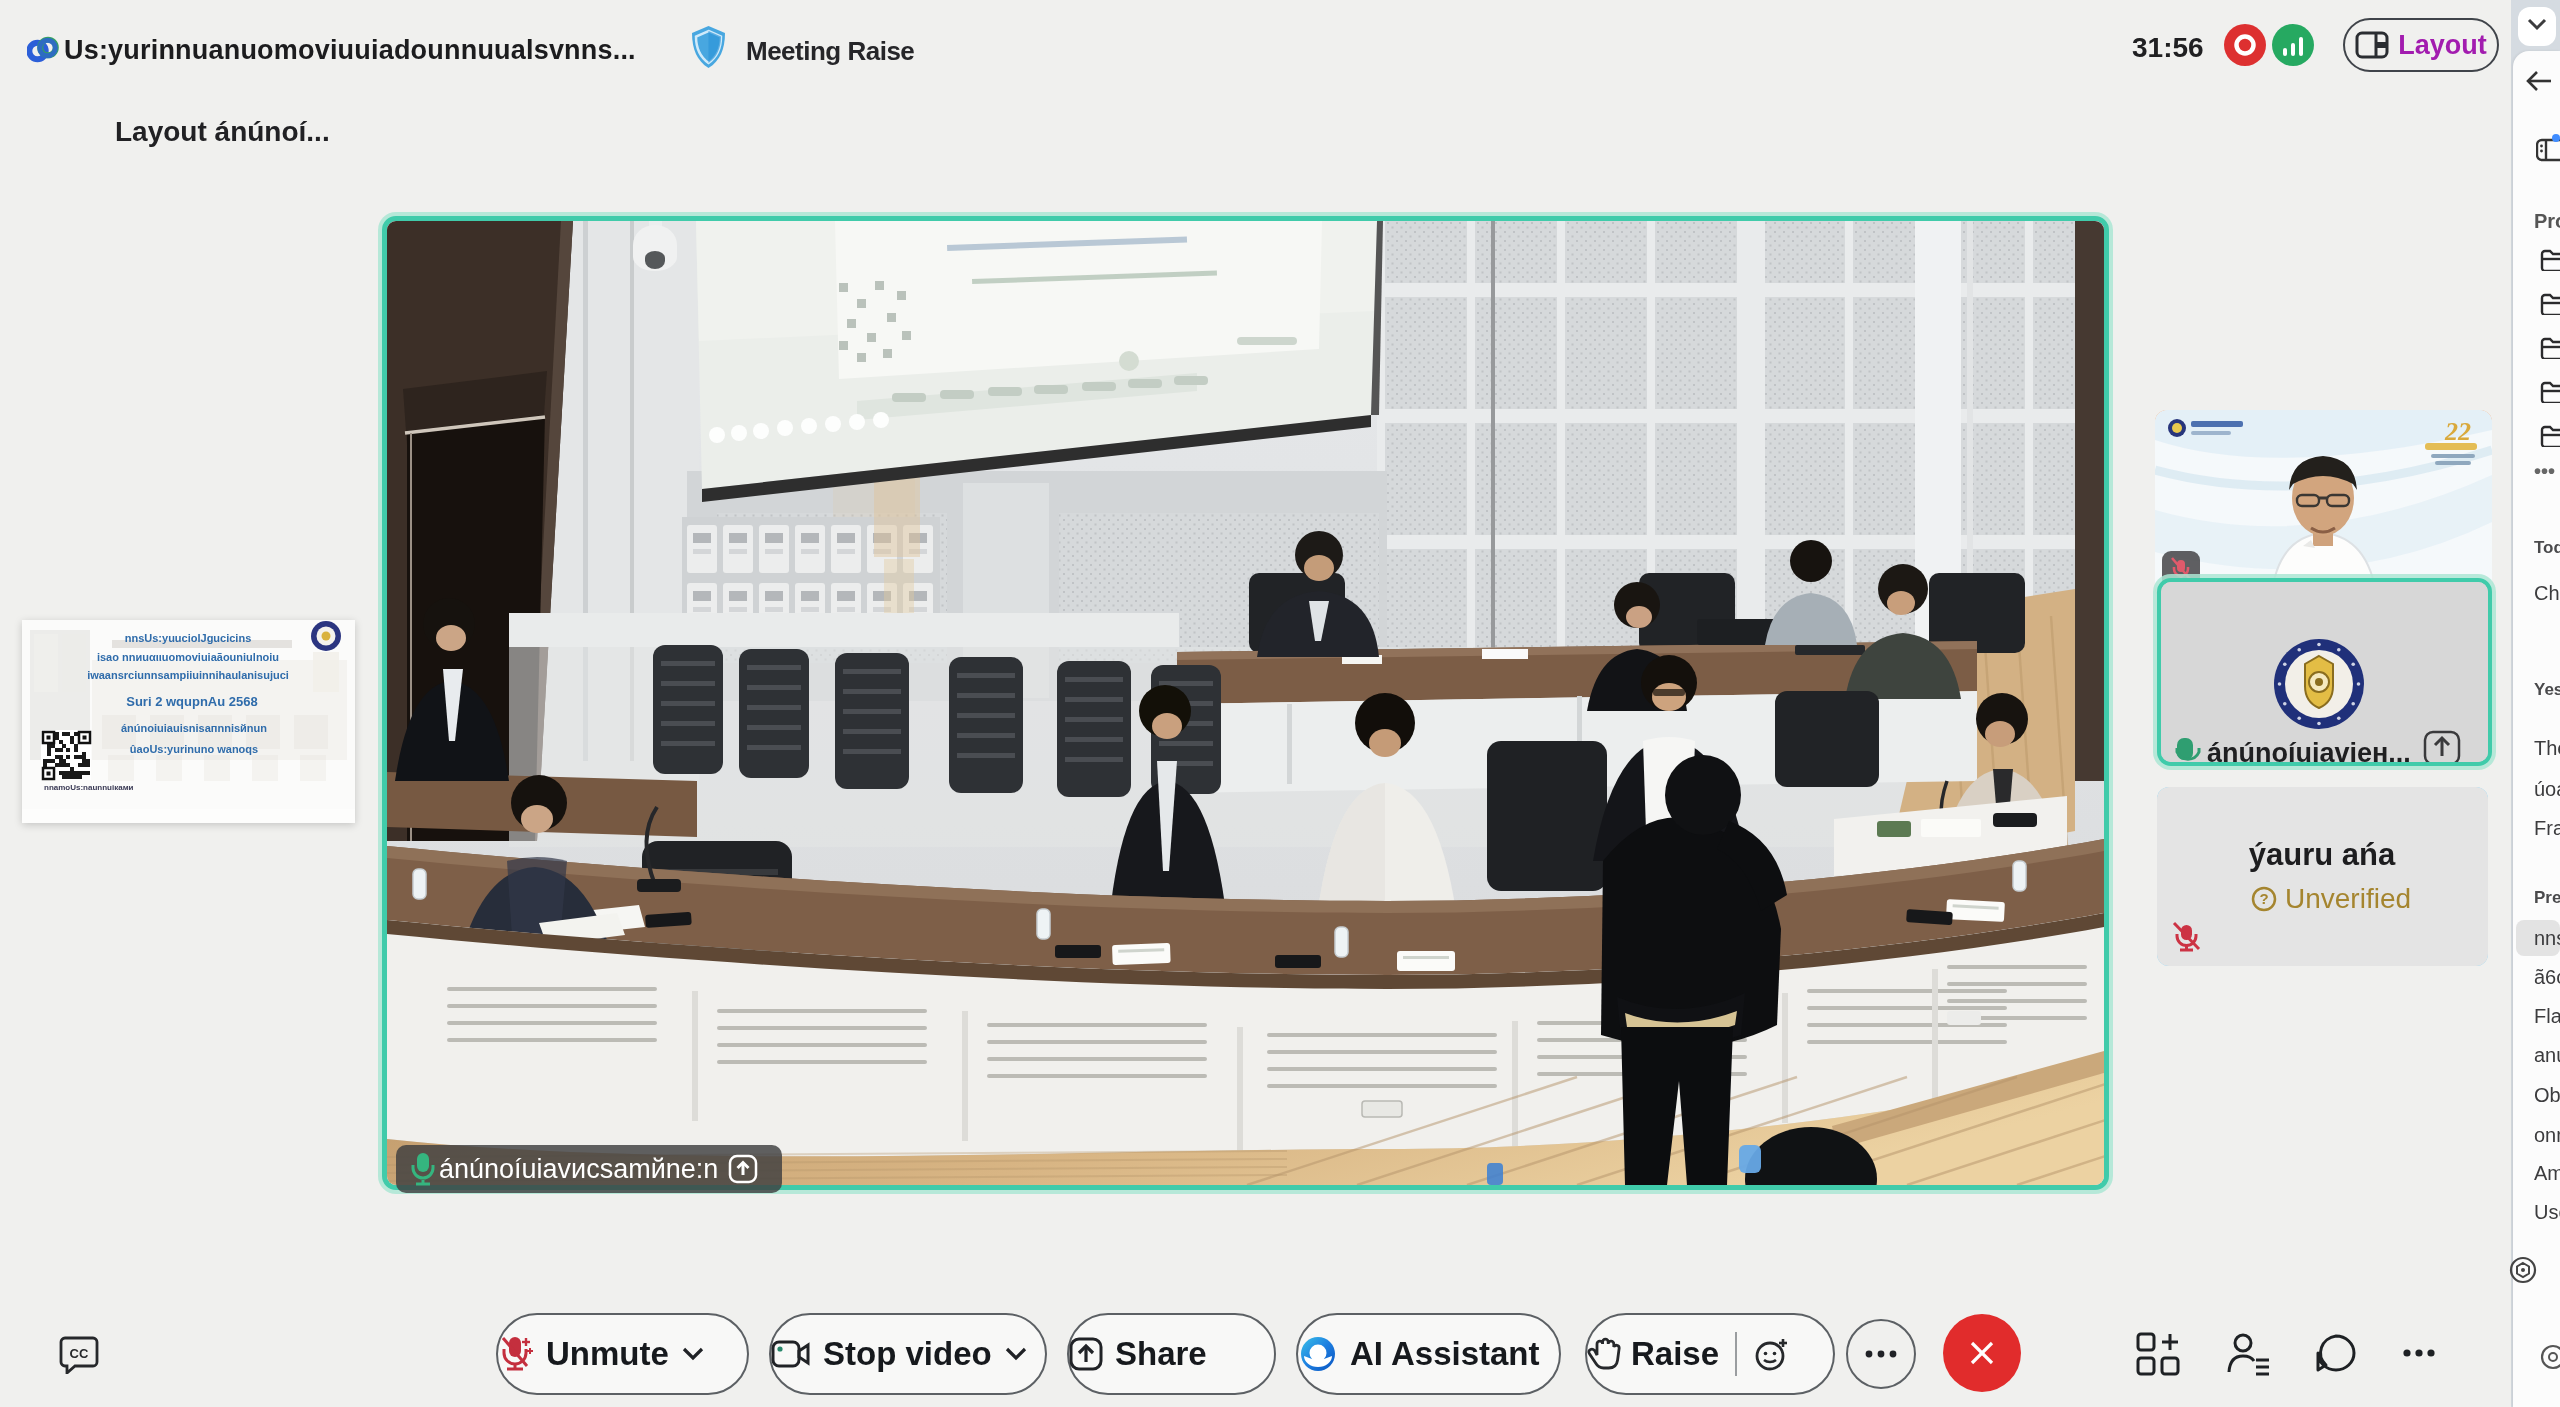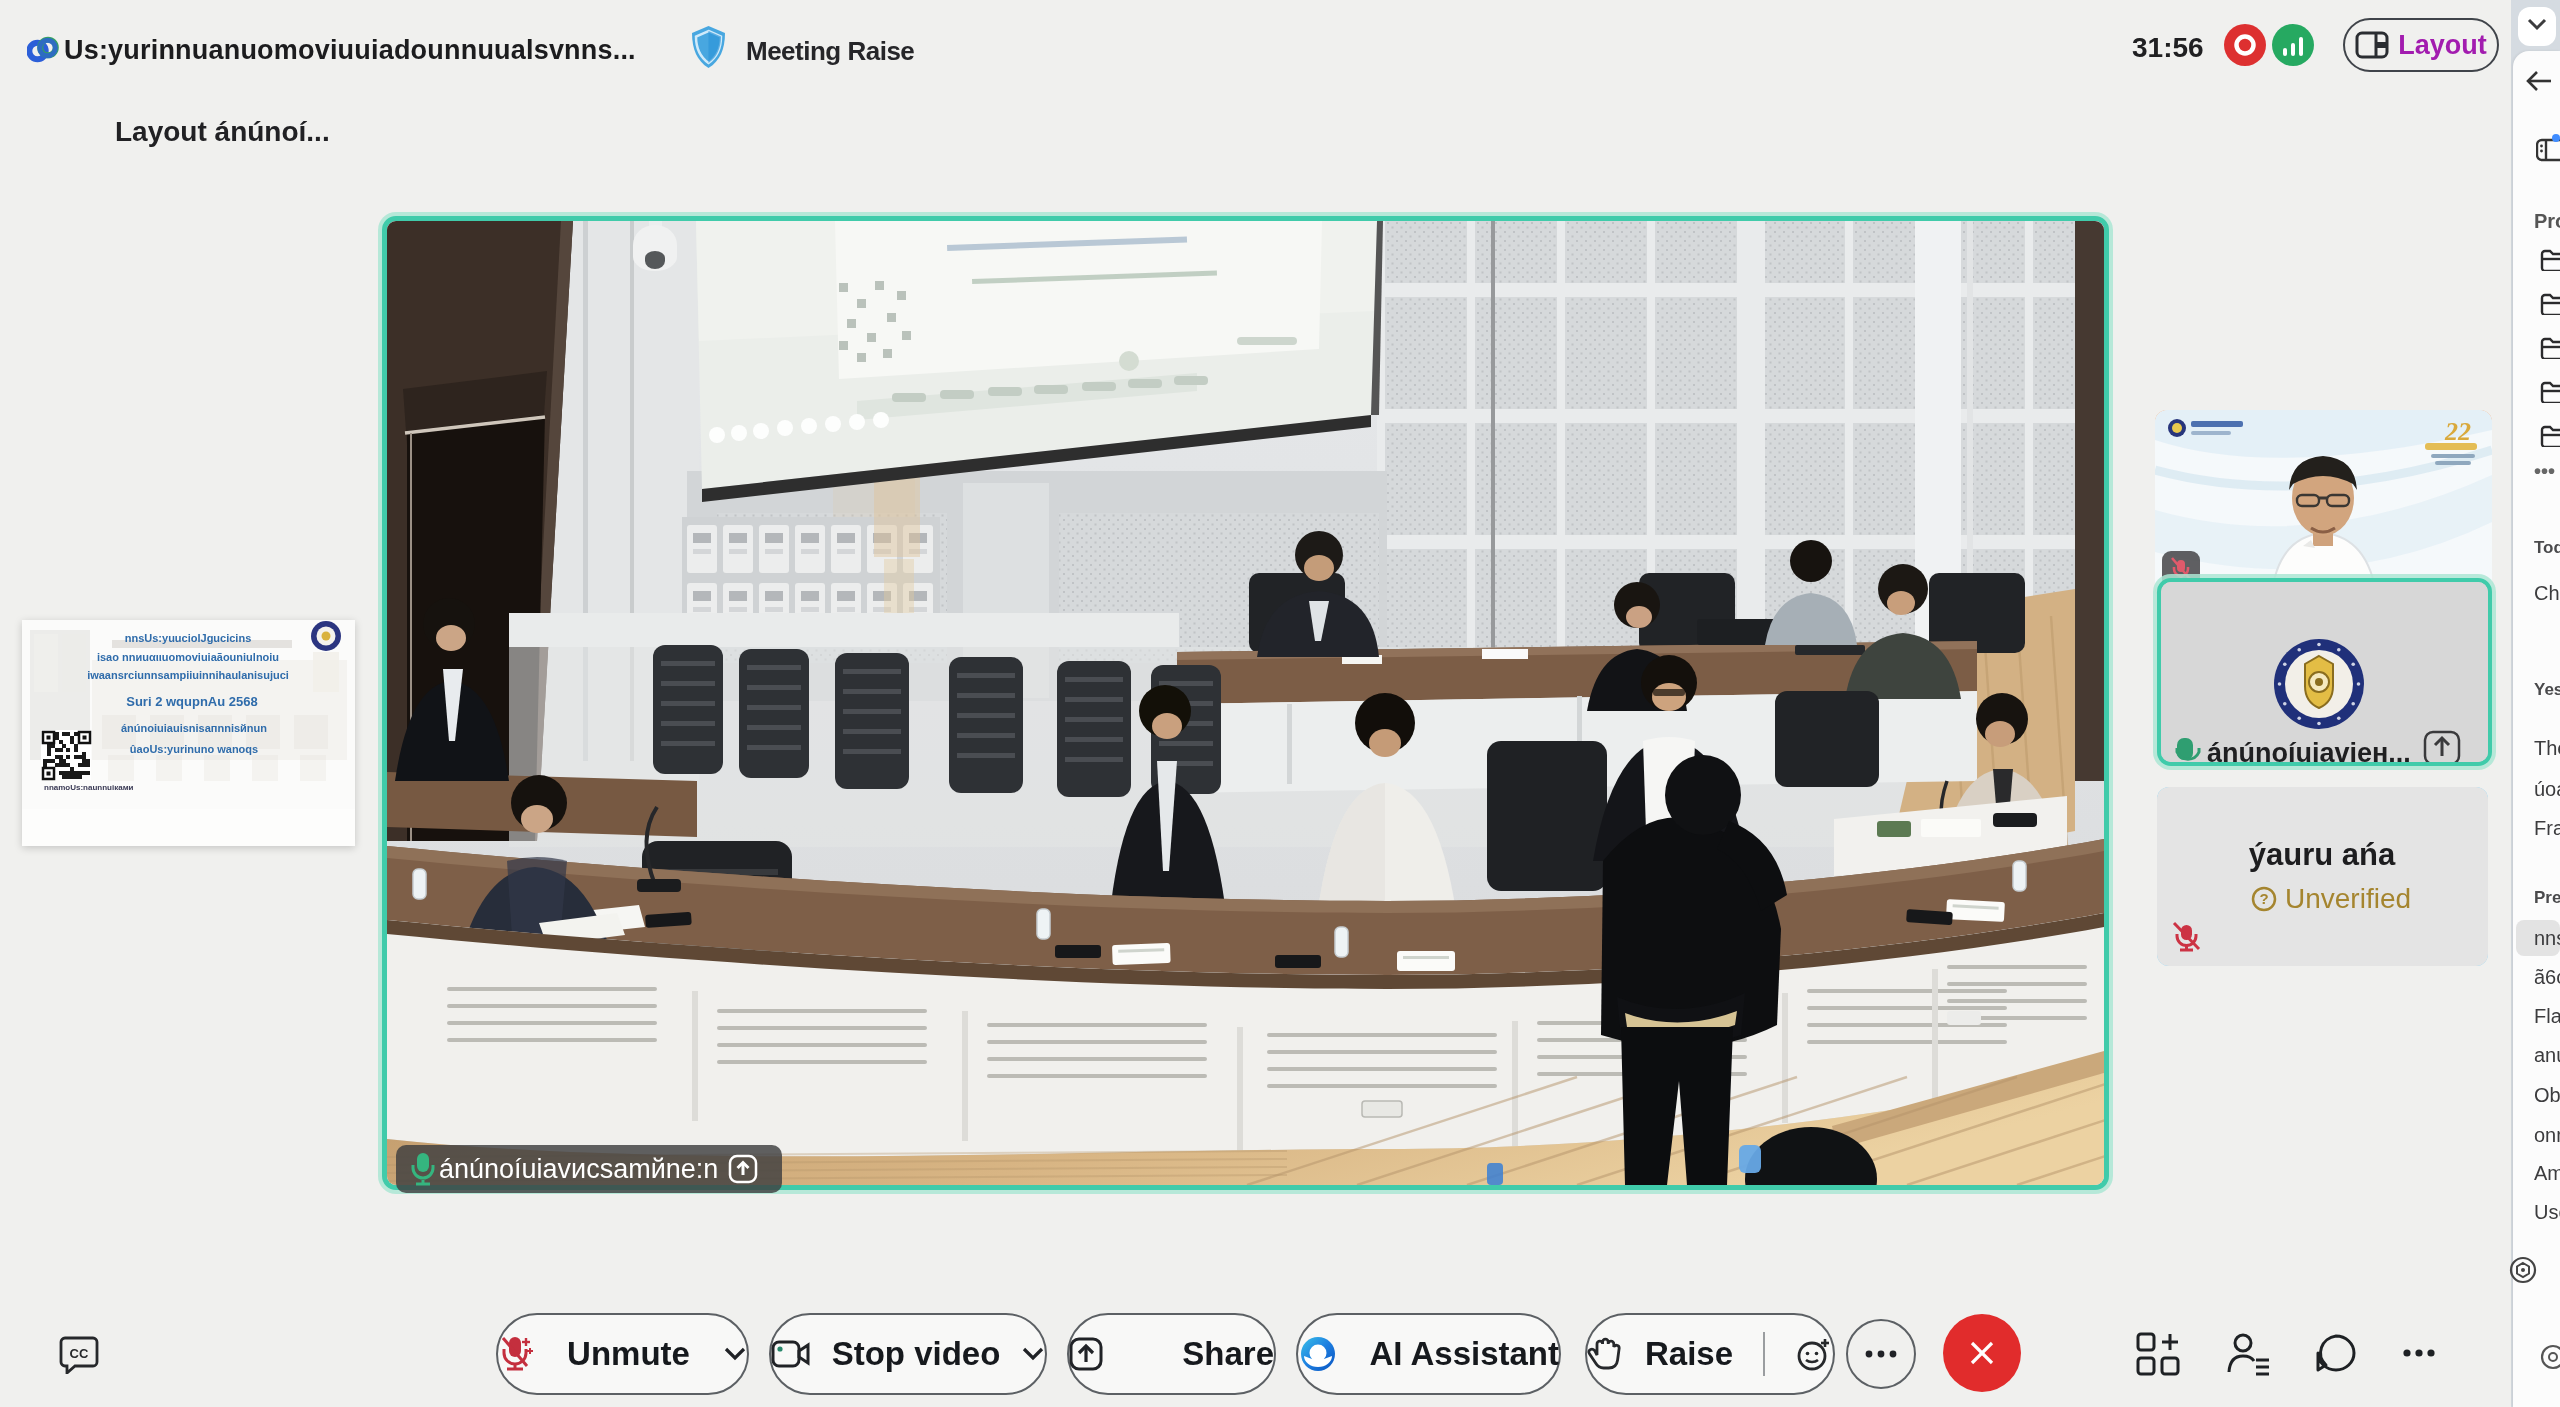--- a/index.html
+++ b/index.html
@@ -8,34 +8,34 @@
   
   #title{left:64px;top:35px;font-size:27px;font-weight:600;color:#1c1c1e;letter-spacing:.2px;}
   #meetinfo{left:746px;top:36px;font-size:26px;letter-spacing:-0.5px;font-weight:700;color:#262629;}
   #viewing{left:115px;top:116px;font-size:28px;font-weight:700;color:#212124;}
   #timer{left:2132px;top:32px;font-size:28px;font-weight:600;color:#202022;}
   #layoutbtn{left:2343px;top:18px;width:152px;height:50px;border:2.5px solid #40444a;border-radius:27px;display:flex;align-items:center;justify-content:center;gap:9px;font-size:27px;font-weight:700;color:#a21caf;}
   
   #video{left:382px;top:216px;width:1717px;height:964px;border:5px solid #40cbaa;border-radius:14px;box-shadow:0 0 0 4px rgba(171,230,212,.85);overflow:hidden;background:#e0e2e4;}
   #vlabel{left:396px;top:1145px;width:386px;height:48px;background:rgba(62,62,64,.82);border-radius:10px;display:flex;align-items:center;color:#fff;font-size:29px;}
   
-  #slide{left:22px;top:620px;width:333px;height:226px;background:#fdfdfc;box-shadow:0 2px 8px rgba(0,0,0,.18);overflow:hidden;}
+  #slide{left:22px;top:620px;width:333px;height:203px;background:#fdfdfc;box-shadow:0 2px 8px rgba(0,0,0,.18);overflow:hidden;}
   
   .thumb{width:337px;height:189px;border-radius:12px;overflow:hidden;}
   #th1{left:2155px;top:377px;background:#f97316;margin-top:33px;}
   #th2{left:2157px;top:578px;width:327px;height:180px;border:4px solid #40cbaa;border-radius:14px;box-shadow:0 0 0 4px rgba(171,230,212,.85);background:#d8d8d8;overflow:hidden;}
   #th3{left:2157px;top:787px;width:331px;height:179px;background:#7dd3fc;border-radius:12px;overflow:hidden;}
   
   #sb-strip{left:2511px;top:0;width:49px;height:1407px;background:#d5dbe1;}
   #sb-panel{left:2513px;top:51px;width:47px;height:1356px;background:#fcfcfc;border-radius:16px 0 0 0;box-shadow:-1px 0 3px rgba(0,0,0,.08);}
   #sb-chev{left:2518px;top:7px;width:38px;height:39px;background:#fff;border-radius:12px;}
   .sbt{position:absolute;left:2534px;color:#3c3c3e;font-size:20px;white-space:nowrap;}
   .sbh{position:absolute;left:2534px;color:#4a4a4c;font-size:17px;font-weight:700;white-space:nowrap;}
   
-  .pill{position:absolute;top:1313px;height:78px;border:2.5px solid #5c6064;border-radius:42px;background:rgba(255,255,255,.55);display:flex;align-items:center;justify-content:space-between;gap:12px;font-size:33px;font-weight:600;color:#16191d;}
+  .pill{position:absolute;top:1313px;height:78px;border:2.5px solid #5c6064;border-radius:42px;background:rgba(255,255,255,.55);display:flex;align-items:center;justify-content:flex-start;gap:12px;font-size:33px;font-weight:600;color:#16191d;}
 </style>
 </head>
 <body>
 
 <svg class="abs" style="left:27px;top:34px" width="32" height="31" viewBox="0 0 32 31">
   <circle cx="10.5" cy="17" r="8.2" fill="none" stroke="#2c5fd8" stroke-width="6"></circle>
   <circle cx="21" cy="13.5" r="7.8" fill="none" stroke="#35a263" stroke-width="6"></circle>
   <circle cx="20.5" cy="14" r="7.8" fill="none" stroke="#2c5fd8" stroke-width="5" opacity=".8"></circle>
 </svg>
 <div class="abs" id="title">Us:yurinnuanuomoviuuiadounnuualsvnns...</div>

